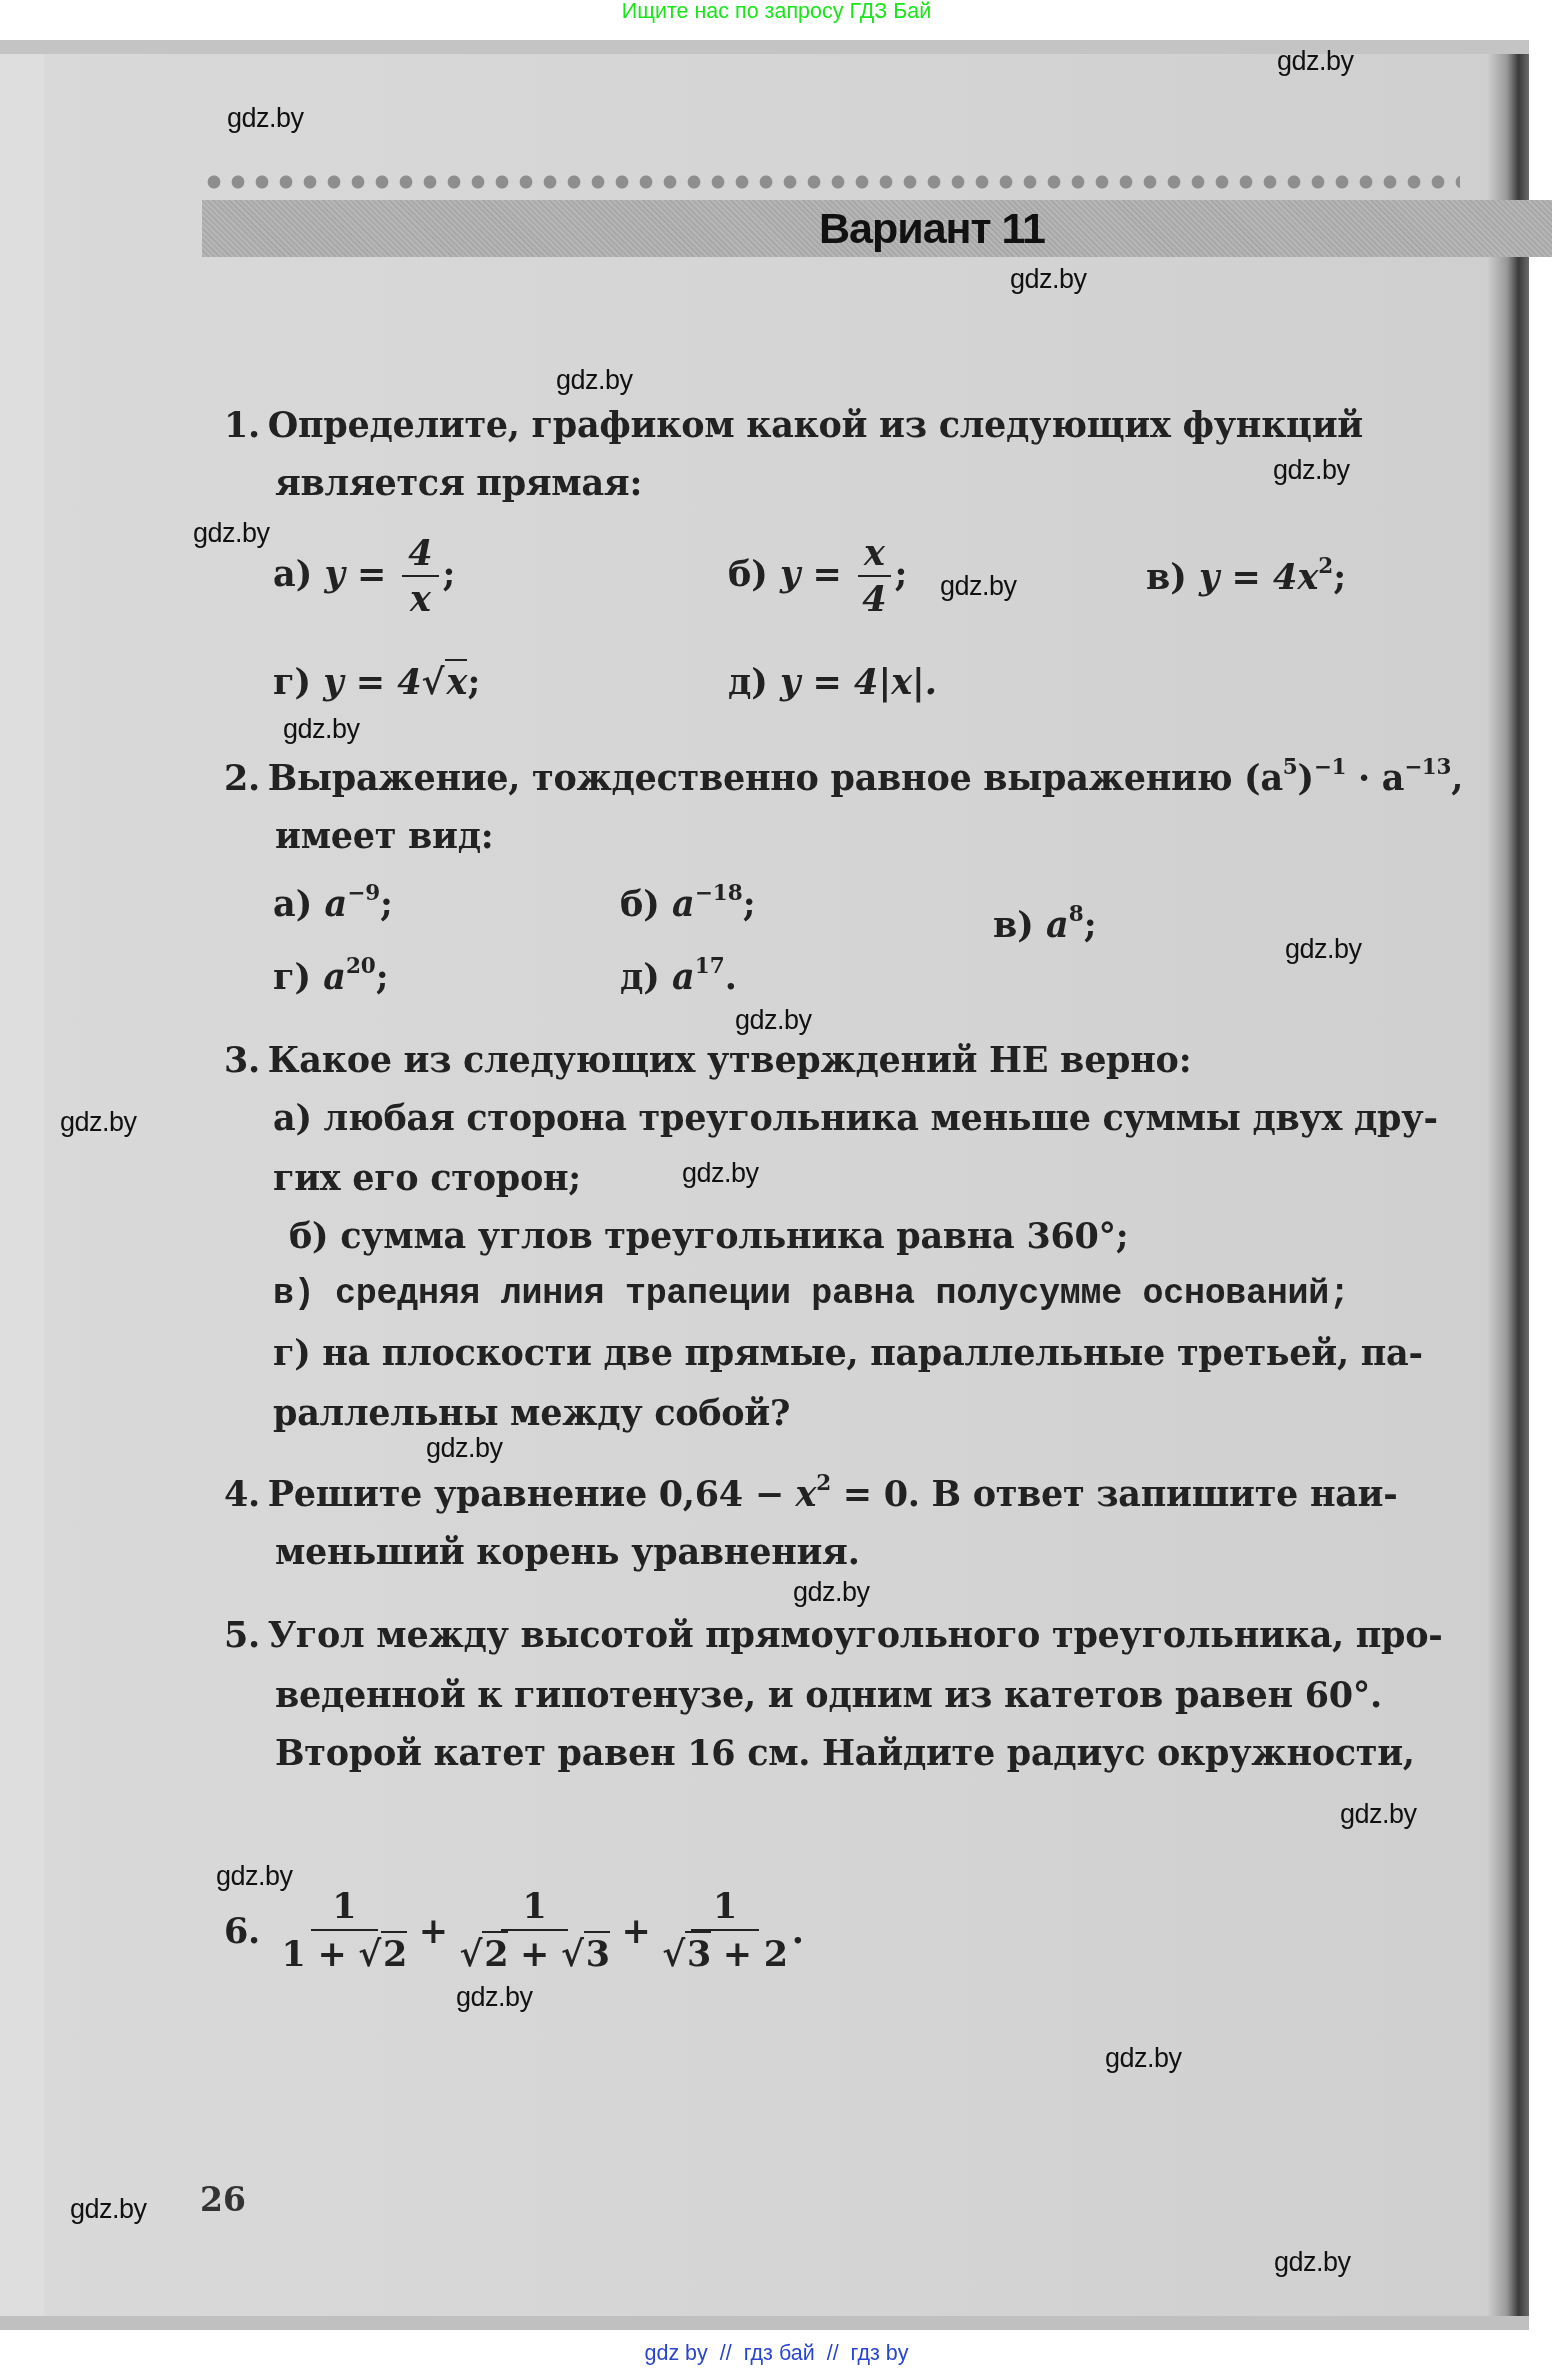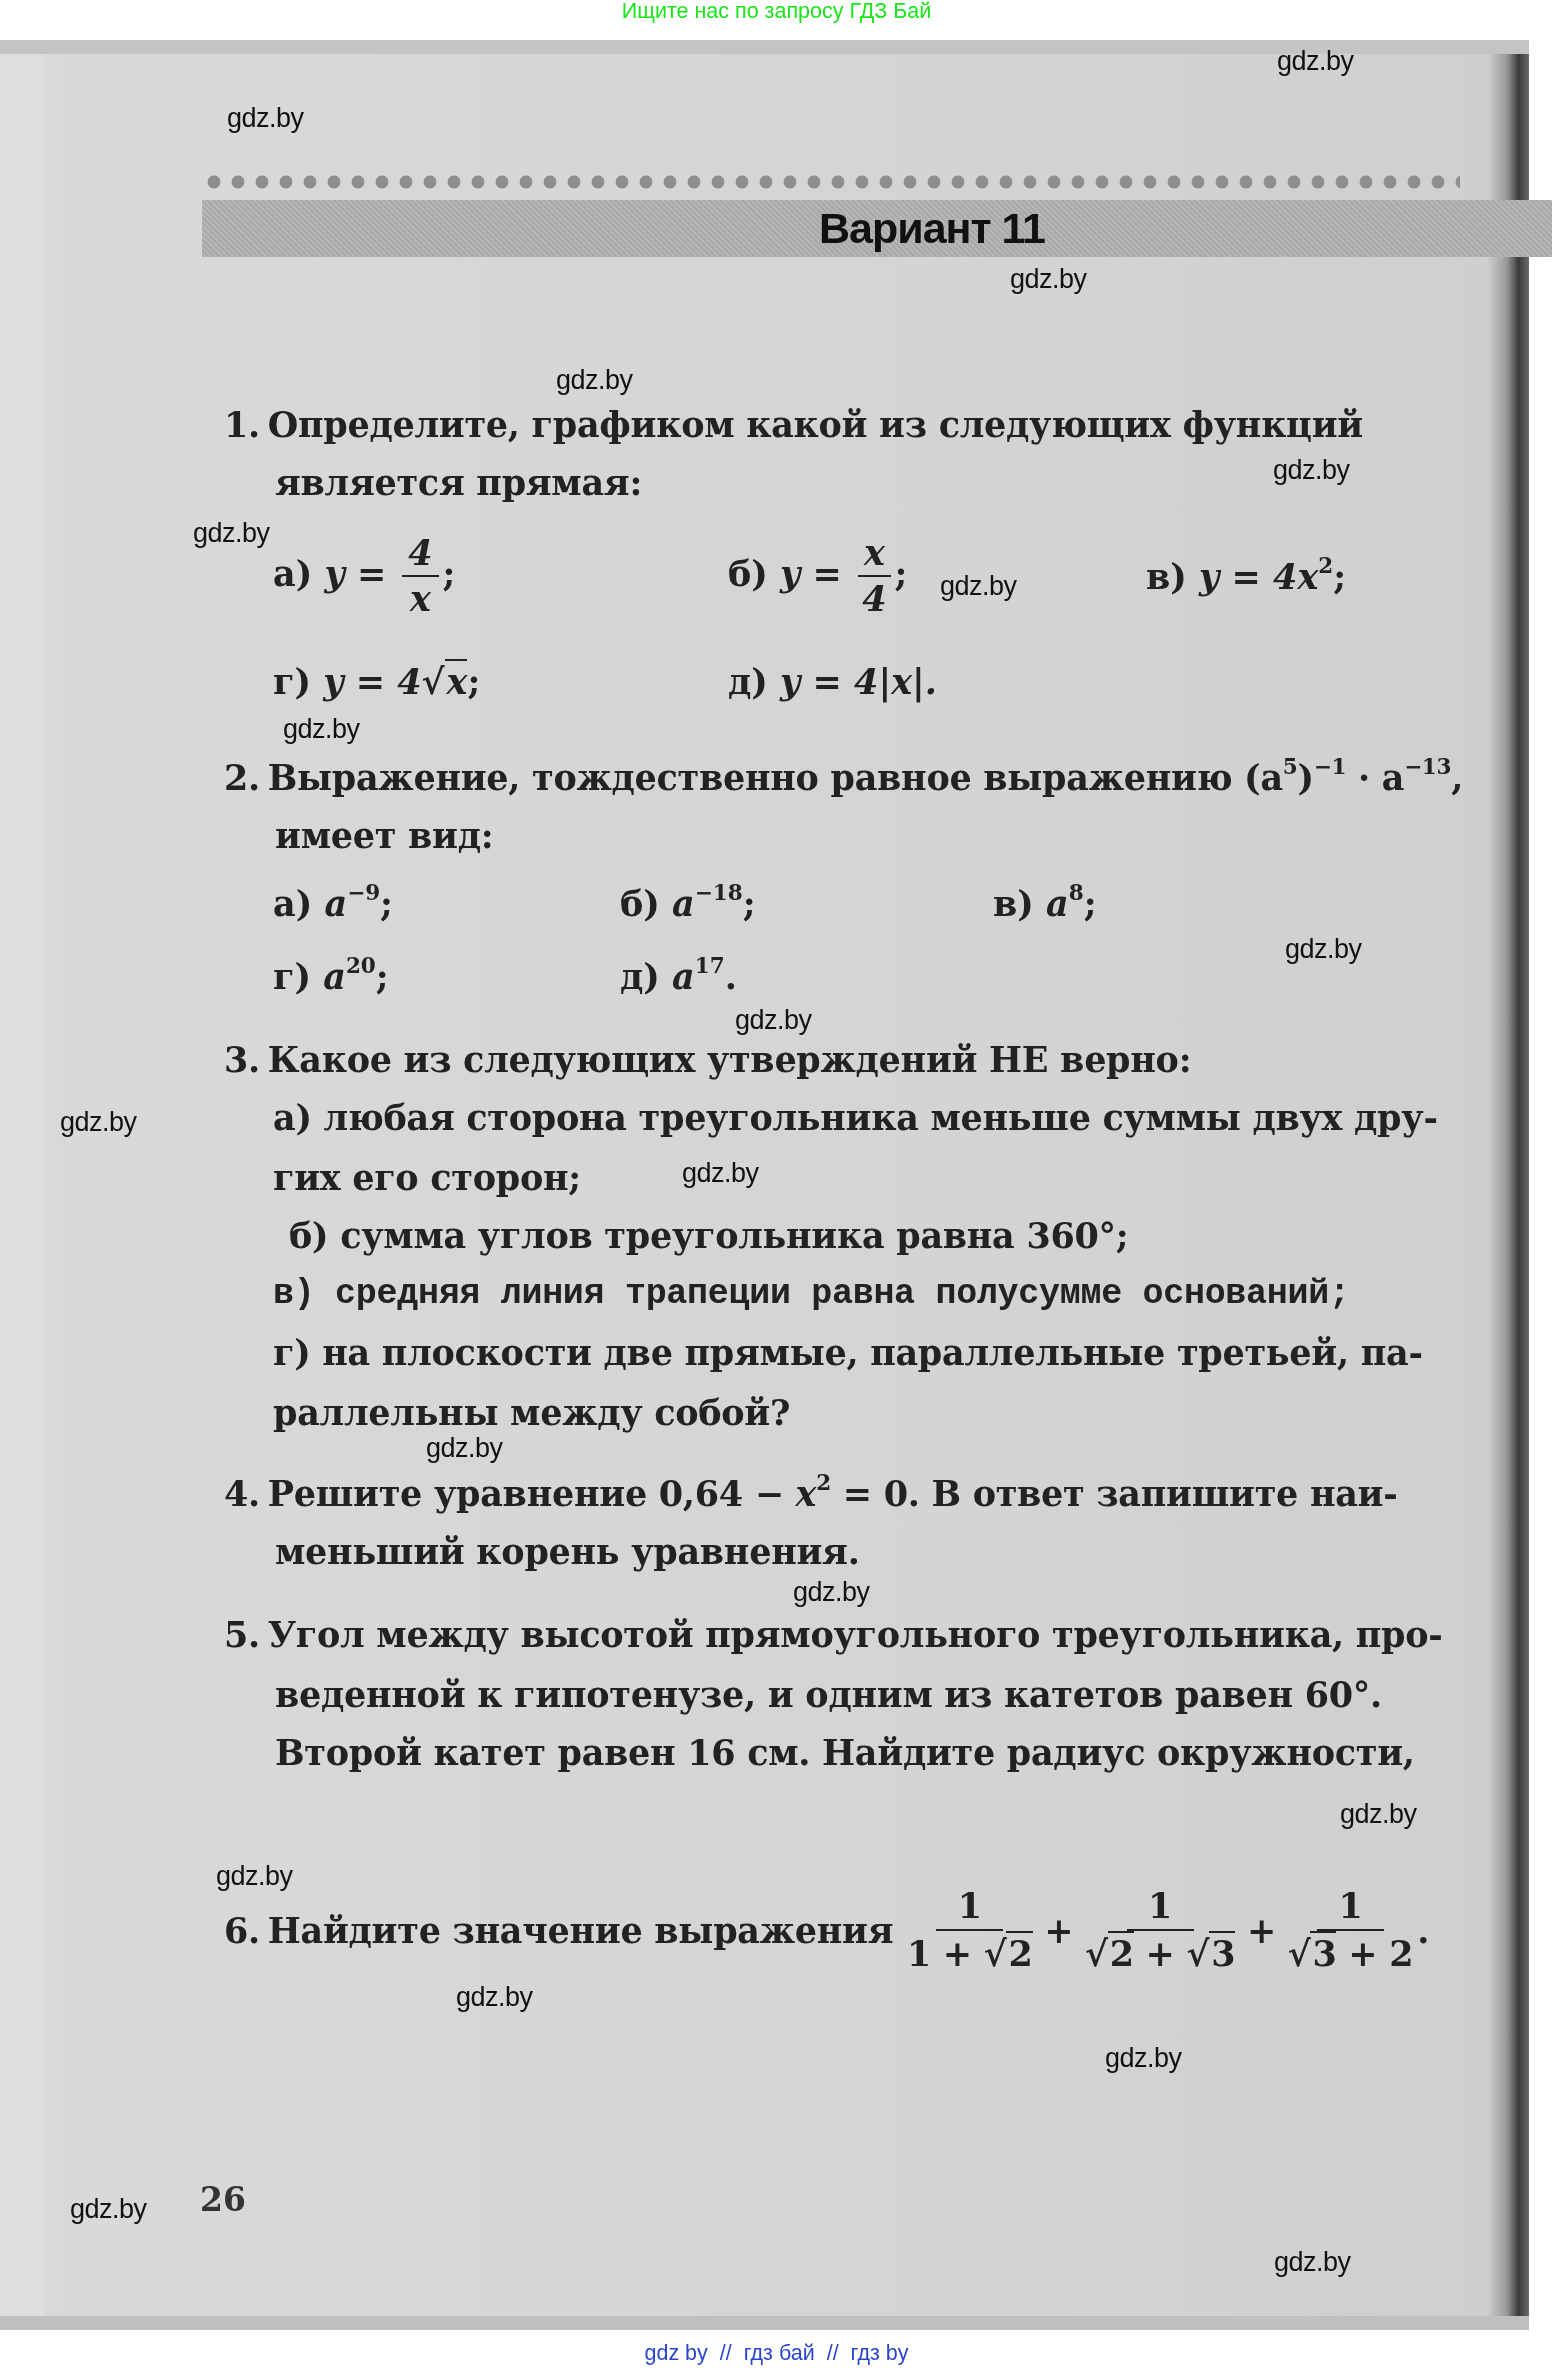--- a/index.html
+++ b/index.html
@@ -149,21 +149,21 @@
   </div>
   <div class="line" style="left:275px; top:815px;">
     <span>имеет вид:</span>
   </div>
   <div class="opt" style="left:273px; top:883px;">
     <span>а)</span> <span class="math">a</span><sup>−9</sup><span>;</span>
   </div>
   <div class="opt" style="left:620px; top:883px;">
     <span>б)</span> <span class="math">a</span><sup>−18</sup><span>;</span>
   </div>
-  <div class="opt" style="left:993px; top:883px;">
+  <div class="opt" style="left:993px; top:904px;">
     <span>в)</span> <span class="math">a</span><sup>8</sup><span>;</span>
   </div>
   <div class="opt" style="left:273px; top:956px;">
     <span>г)</span> <span class="math">a</span><sup>20</sup><span>;</span>
   </div>
   <div class="opt" style="left:620px; top:956px;">
     <span>д)</span> <span class="math">a</span><sup>17</sup><span>.</span>
   </div>
 
   <div class="line" style="left:224px; top:1039px;">
@@ -182,21 +182,20 @@
   <div class="line" style="left:275px; top:1531px;">меньший корень уравнения.</div>
 
   <div class="line" style="left:224px; top:1614px;">
     <span class="num">5.</span><span>Угол между высотой прямоугольного треугольника, про-</span>
   </div>
   <div class="line" style="left:275px; top:1674px;">веденной к гипотенузе, и одним из катетов равен 60°.</div>
   <div class="line" style="left:275px; top:1732px;">Второй катет равен 16 см. Найдите радиус окружности,</div>
 
   <div class="line" style="left:224px; top:1887px; display:flex; align-items:center;">
     <span class="num">6.</span>
-      <span>Найдите значение выражения</span>
     <span class="frac" style="margin-left:13.7px;">
       <span class="n" style="padding:0 21.5px 3.9px;">1</span>
       <span class="d"><span>1 + </span><span class="rad">√</span><span class="sqrt">2</span></span>
     </span>
     <span style="margin:0 7.8px;">+</span>
     <span class="frac">
       <span class="n" style="padding:0 21.5px 3.9px;">1</span>
       <span class="d"><span class="rad">√</span><span class="sqrt">2</span><span> + </span><span class="rad">√</span><span class="sqrt">3</span></span>
     </span>
     <span style="margin:0 7.8px;">+</span>

